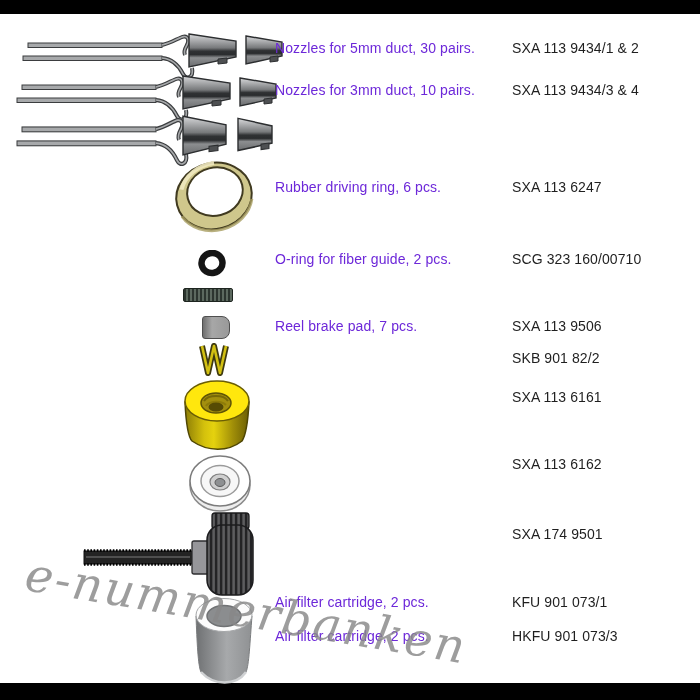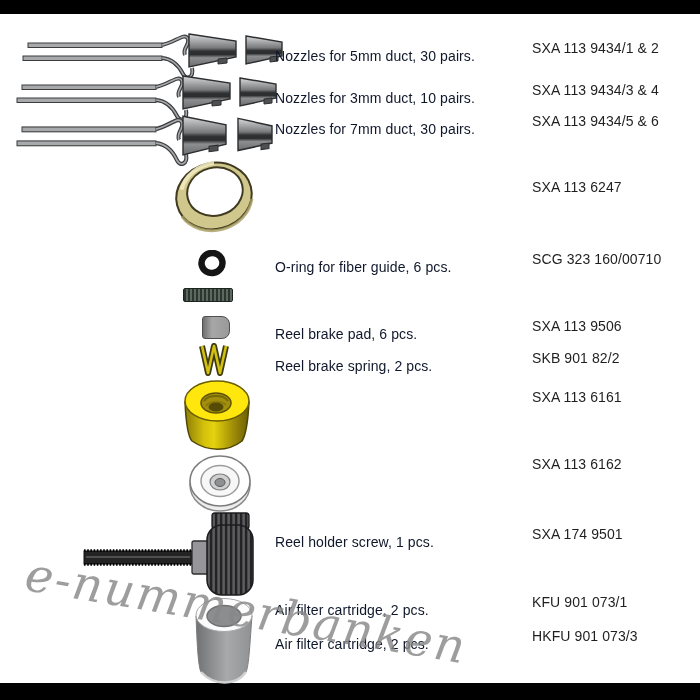--- a/index.html
+++ b/index.html
@@ -5,25 +5,25 @@
   html,body{margin:0;padding:0;background:#fff;}
   .canvas{
     position:relative;width:700px;height:700px;background:#ffffff;overflow:hidden;
     font-family:"Liberation Sans",sans-serif;
   }
   .bar{position:absolute;left:0;width:700px;background:#000;}
   .bar.top{top:0;height:14px;}
   .bar.bottom{top:683px;height:17px;}
   .row{position:absolute;left:0;width:700px;height:17px;}
   .desc{
-    position:absolute;left:275px;top:8px;font-size:14px;color:#0f172a;
+    position:absolute;left:275px;top:0;font-size:14px;color:#6d28d9;
     white-space:nowrap;letter-spacing:0.1px;
   }
   .part{
-    position:absolute;left:532px;top:0;font-size:14px;color:#1f1f1f;
+    position:absolute;left:512px;top:0;font-size:14px;color:#1f1f1f;
     white-space:nowrap;letter-spacing:0.1px;
   }
   .illus{position:absolute;}
   .watermark{
     position:absolute;left:26px;top:546px;z-index:5;
     font-family:"DejaVu Serif",serif;font-style:italic;
     font-size:47px;color:rgba(135,135,135,0.82);
     letter-spacing:2px;white-space:nowrap;
     transform:rotate(9.5deg);transform-origin:0 50%;
     pointer-events:none;
@@ -173,47 +173,42 @@
   </svg>
 
   <div class="row" style="top:40px">
     <span class="desc">Nozzles for 5mm duct, 30 pairs.</span>
     <span class="part">SXA 113 9434/1 &amp; 2</span>
   </div>
   <div class="row" style="top:82px">
     <span class="desc">Nozzles for 3mm duct, 10 pairs.</span>
     <span class="part">SXA 113 9434/3 &amp; 4</span>
   </div>
-  <div class="row" style="top:113px">
-    <span class="desc">Nozzles for 7mm duct, 30 pairs.</span>
-    <span class="part">SXA 113 9434/5 &amp; 6</span>
-  </div>
   <div class="row" style="top:179px">
+    <span class="desc">Rubber driving ring, 6 pcs.</span>
     <span class="part">SXA 113 6247</span>
   </div>
   <div class="row" style="top:251px">
-    <span class="desc">O-ring for fiber guide, 6 pcs.</span>
+    <span class="desc">O-ring for fiber guide, 2 pcs.</span>
     <span class="part">SCG 323 160/00710</span>
   </div>
   <div class="row" style="top:318px">
-    <span class="desc">Reel brake pad, 6 pcs.</span>
+    <span class="desc">Reel brake pad, 7 pcs.</span>
     <span class="part">SXA 113 9506</span>
   </div>
   <div class="row" style="top:350px">
-    <span class="desc">Reel brake spring, 2 pcs.</span>
     <span class="part">SKB 901 82/2</span>
   </div>
   <div class="row" style="top:389px">
     <span class="part">SXA 113 6161</span>
   </div>
   <div class="row" style="top:456px">
     <span class="part">SXA 113 6162</span>
   </div>
   <div class="row" style="top:526px">
-    <span class="desc">Reel holder screw, 1 pcs.</span>
     <span class="part">SXA 174 9501</span>
   </div>
   <div class="row" style="top:594px">
     <span class="desc">Air filter cartridge, 2 pcs.</span>
     <span class="part">KFU 901 073/1</span>
   </div>
   <div class="row" style="top:628px">
     <span class="desc">Air filter cartridge, 2 pcs.</span>
     <span class="part">HKFU 901 073/3</span>
   </div>

